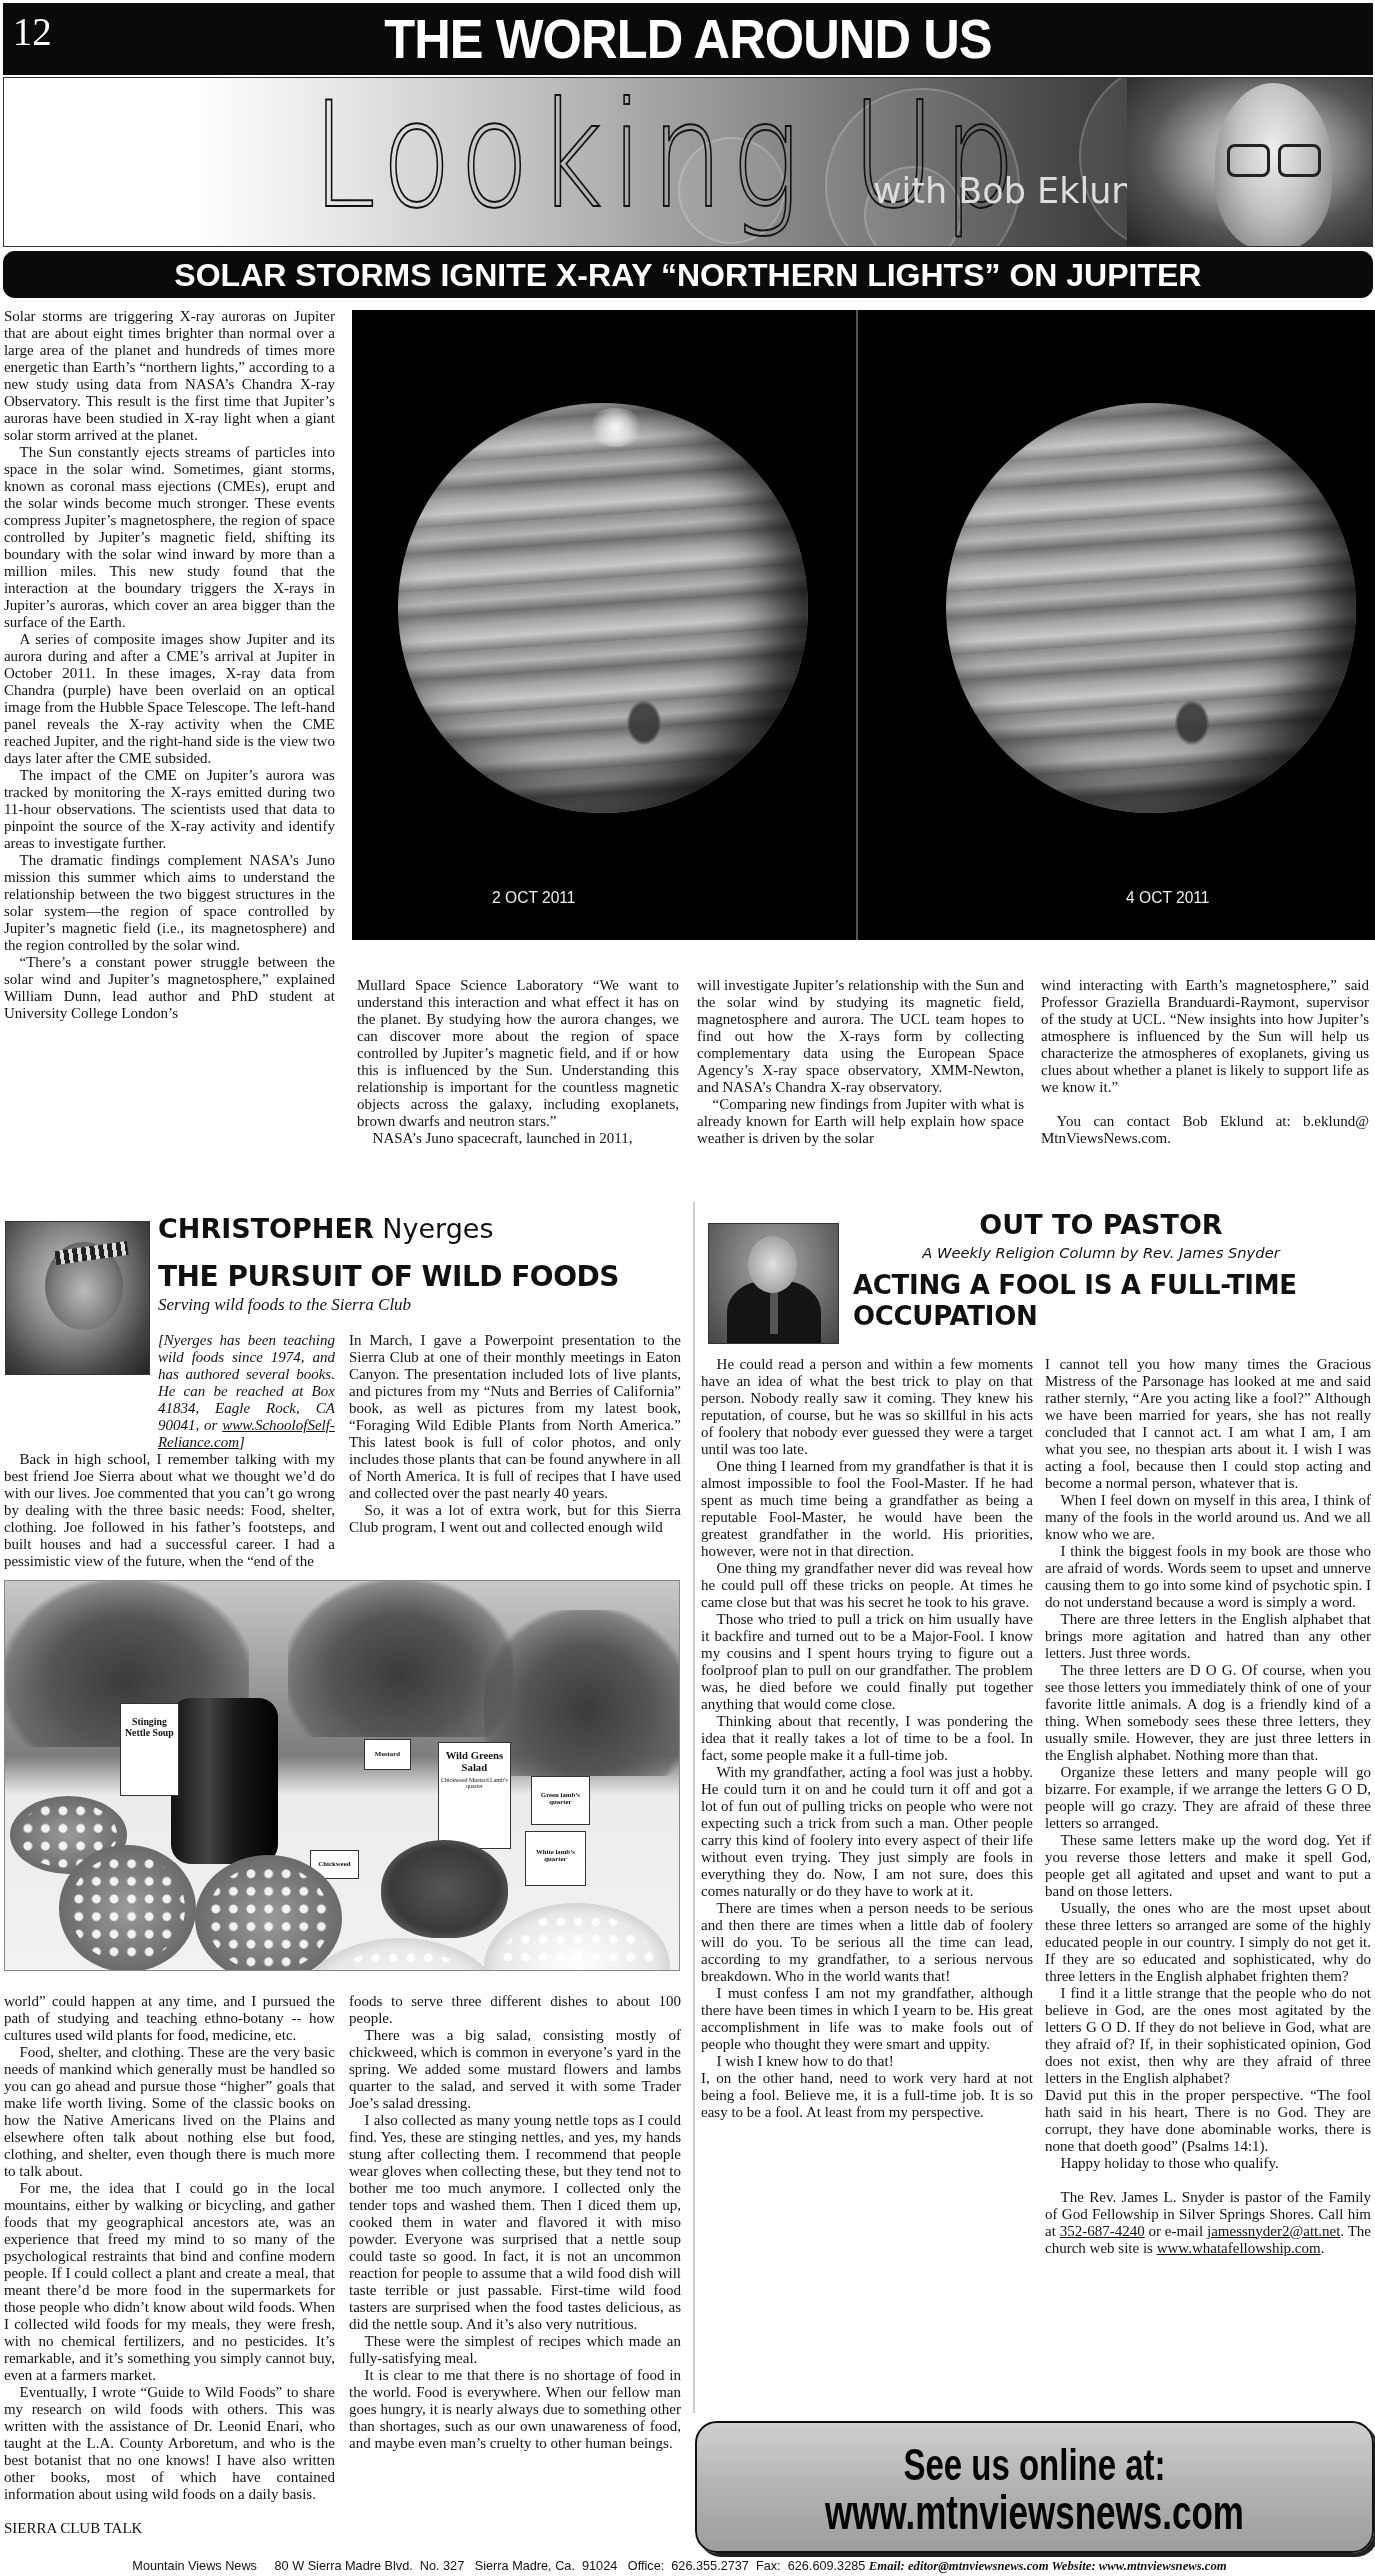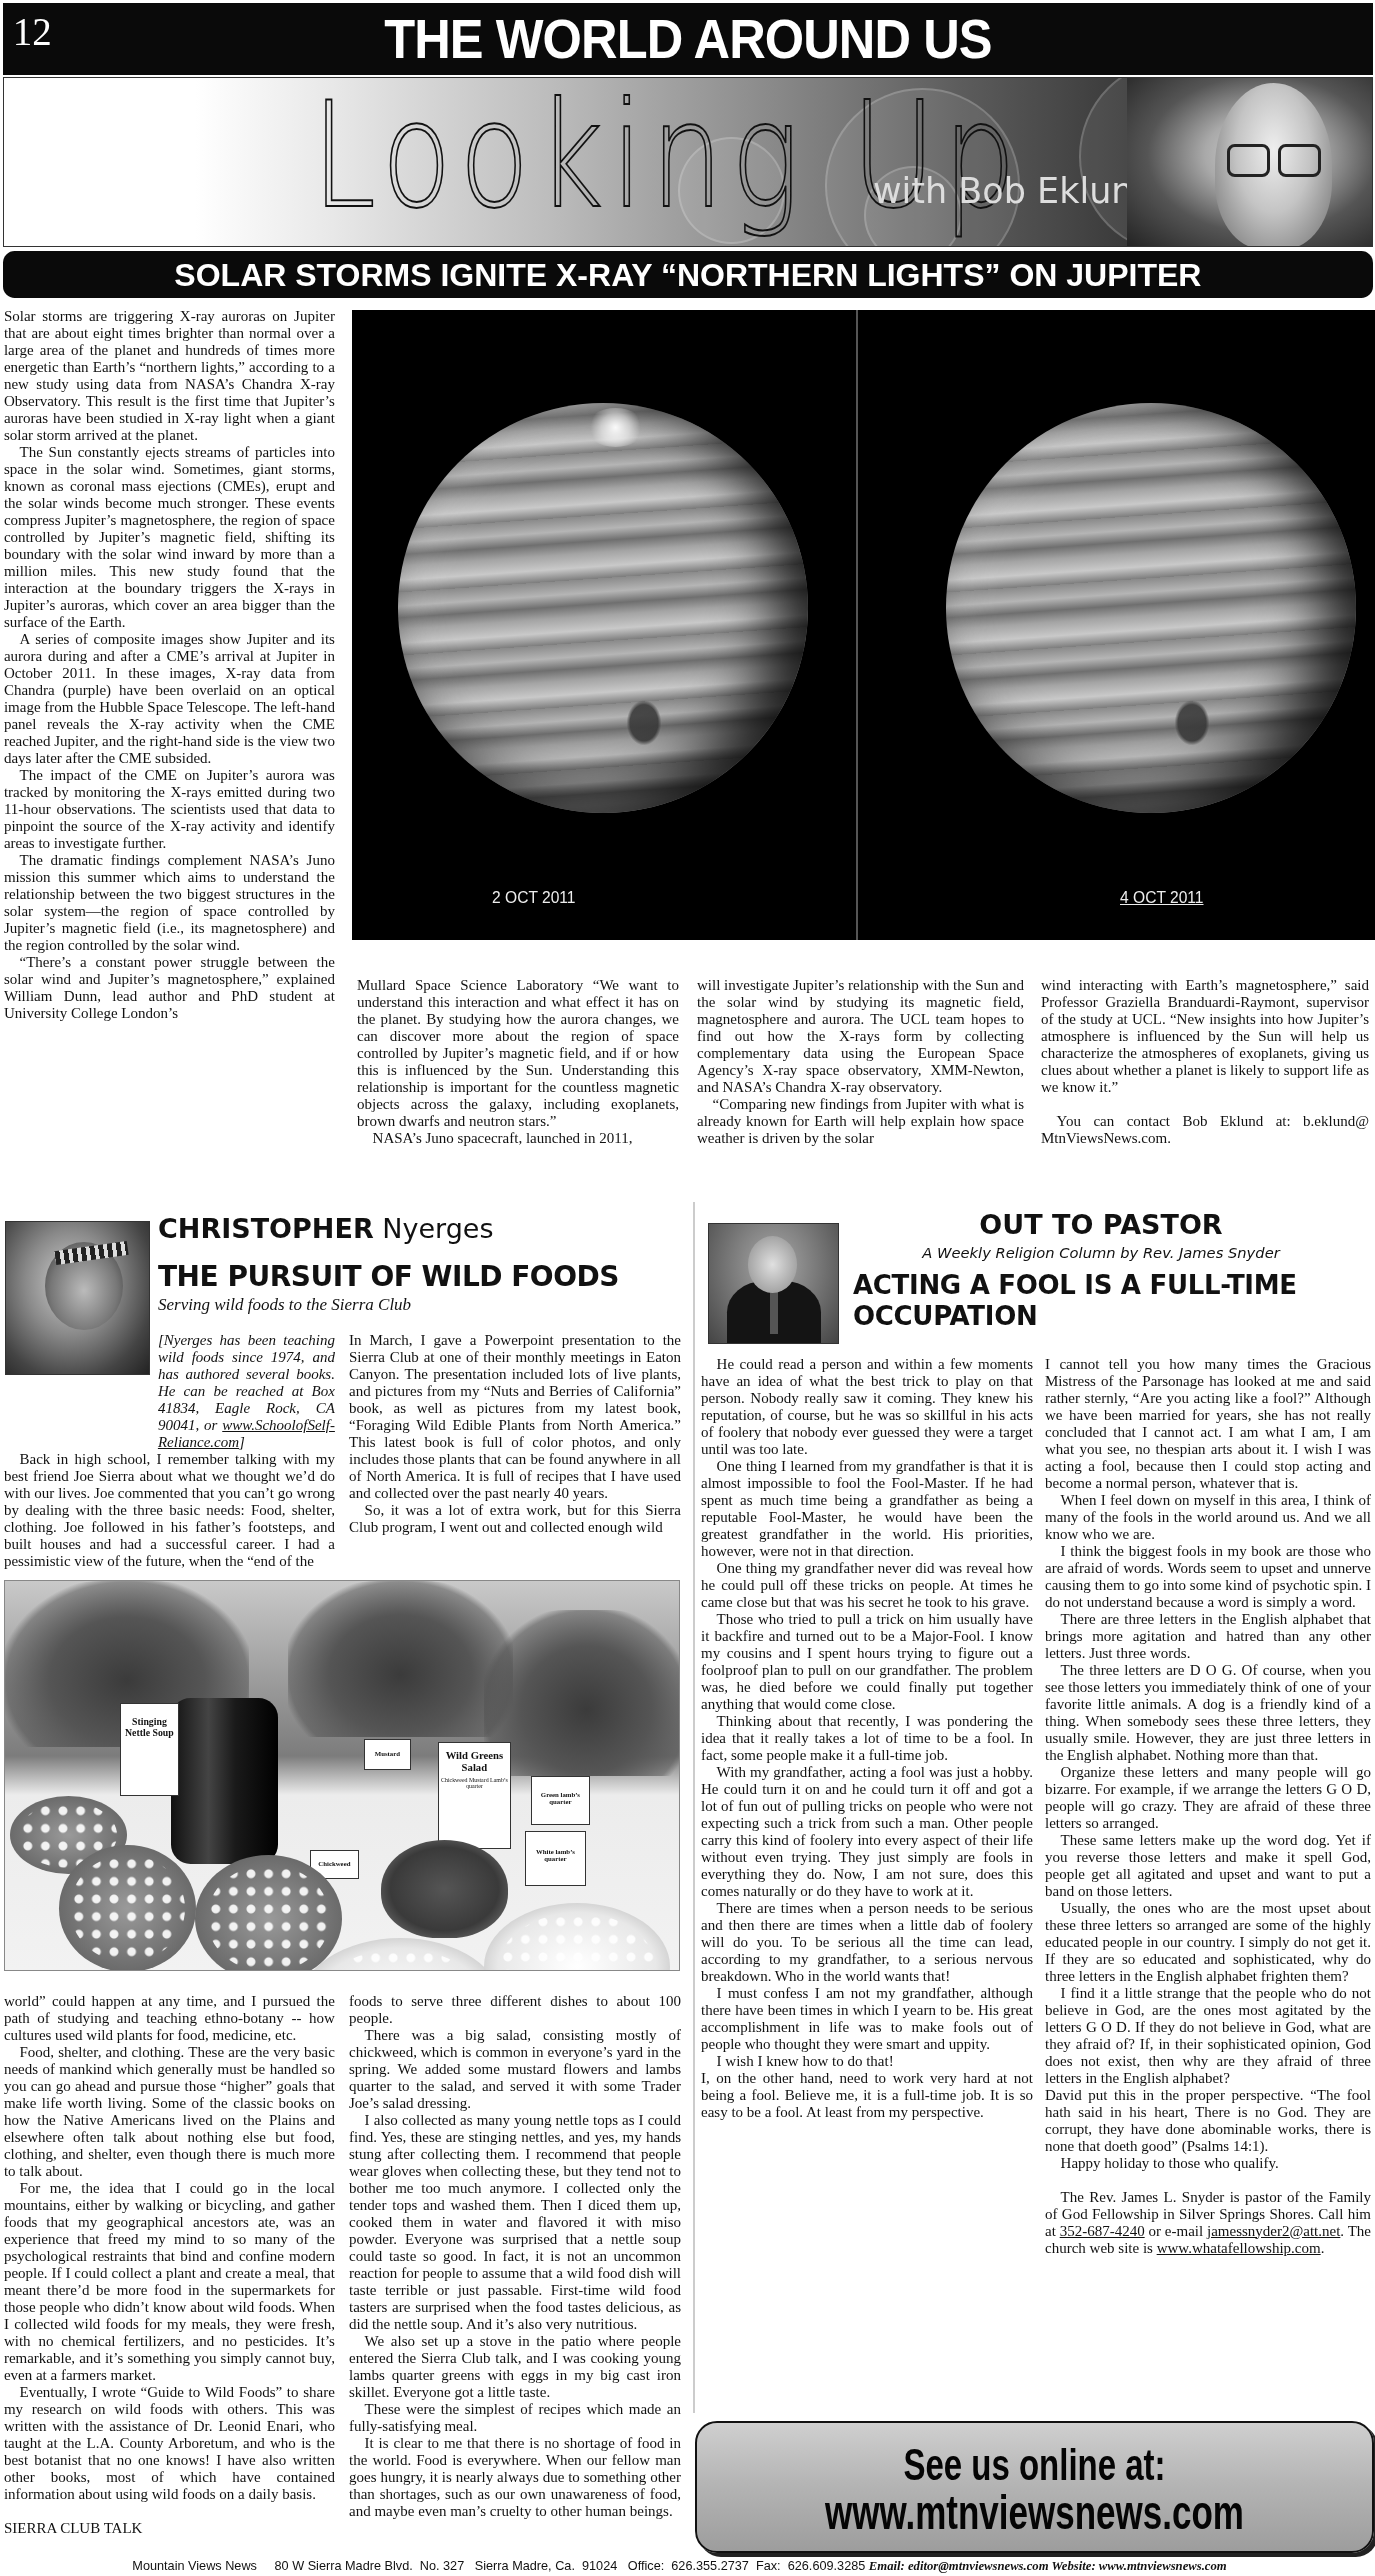--- a/index.html
+++ b/index.html
@@ -128,21 +128,21 @@
 
 <div id="jupiter-panel" class="abs">
   <div class="jpanel" style="left:0;width:504px;">
     <div class="planet" style="left:46px;top:93px;width:410px;height:410px;"></div>
     <div class="aurora" style="left:234px;top:98px;width:59px;height:39px;"></div>
     <div class="jcaption" style="left:140px;">2 OCT 2011</div>
   </div>
   <div id="jdivider" class="abs"></div>
   <div class="jpanel" style="left:506px;width:518px;">
     <div class="planet" style="left:88px;top:93px;width:410px;height:410px;"></div>
-    <div class="jcaption" style="left:262px;text-decoration:underline;">4 OCT 2011</div>
+    <div class="jcaption" style="left:268px;">4 OCT 2011</div>
   </div>
 </div>
 
 <div class="col" style="left:357px; top:977px; width:322px;">
   <p class="noindent">Mullard Space Science Laboratory “We want to understand this interaction and what effect it has on the planet. By studying how the aurora changes, we can discover more about the region of space controlled by Jupiter’s magnetic field, and if or how this is influenced by the Sun. Understanding this relationship is important for the countless magnetic objects across the galaxy, including exoplanets, brown dwarfs and neutron stars.”</p>
   <p>NASA’s Juno spacecraft, launched in 2011,</p>
 </div>
 <div class="col" style="left:697px; top:977px; width:327px;">
   <p class="noindent">will investigate Jupiter’s relationship with the Sun and the solar wind by studying its magnetic field, magnetosphere and aurora. The UCL team hopes to find out how the X-rays form by collecting complementary data using the European Space Agency’s X-ray space observatory, XMM-Newton, and NASA’s Chandra X-ray observatory.</p>
   <p>“Comparing new findings from Jupiter with what is already known for Earth will help explain how space weather is driven by the solar</p>
@@ -207,21 +207,20 @@
   <p class="noindent">world” could happen at any time, and I pursued the path of studying and teaching ethno-botany -- how cultures used wild plants for food, medicine, etc.</p>
   <p>Food, shelter, and clothing. These are the very basic needs of mankind which generally must be handled so you can go ahead and pursue those “higher” goals that make life worth living. Some of the classic books on how the Native Americans lived on the Plains and elsewhere often talk about nothing else but food, clothing, and shelter, even though there is much more to talk about.</p>
   <p>For me, the idea that I could go in the local mountains, either by walking or bicycling, and gather foods that my geographical ancestors ate, was an experience that freed my mind to so many of the psychological restraints that bind and confine modern people. If I could collect a plant and create a meal, that meant there’d be more food in the supermarkets for those people who didn’t know about wild foods. When I collected wild foods for my meals, they were fresh, with no chemical fertilizers, and no pesticides. It’s remarkable, and it’s something you simply cannot buy, even at a farmers market.</p>
   <p>Eventually, I wrote “Guide to Wild Foods” to share my research on wild foods with others. This was written with the assistance of Dr. Leonid Enari, who taught at the L.A. County Arboretum, and who is the best botanist that no one knows! I have also written other books, most of which have contained information about using wild foods on a daily basis.</p>
   <p class="noindent gap">SIERRA CLUB TALK</p>
 </div>
 <div class="col" style="left:349px; top:1993px; width:332px;">
   <p class="noindent">foods to serve three different dishes to about 100 people.</p>
   <p>There was a big salad, consisting mostly of chickweed, which is common in everyone’s yard in the spring. We added some mustard flowers and lambs quarter to the salad, and served it with some Trader Joe’s salad dressing.</p>
   <p>I also collected as many young nettle tops as I could find. Yes, these are stinging nettles, and yes, my hands stung after collecting them. I recommend that people wear gloves when collecting these, but they tend not to bother me too much anymore. I collected only the tender tops and washed them. Then I diced them up, cooked them in water and flavored it with miso powder. Everyone was surprised that a nettle soup could taste so good. In fact, it is not an uncommon reaction for people to assume that a wild food dish will taste terrible or just passable. First-time wild food tasters are surprised when the food tastes delicious, as did the nettle soup. And it’s also very nutritious.</p>
-  <p>We also set up a stove in the patio where people entered the Sierra Club talk, and I was cooking young lambs quarter greens with eggs in my big cast iron skillet. Everyone got a little taste.</p>
   <p>These were the simplest of recipes which made an fully-satisfying meal.</p>
   <p>It is clear to me that there is no shortage of food in the world. Food is everywhere. When our fellow man goes hungry, it is nearly always due to something other than shortages, such as our own unawareness of food, and maybe even man’s cruelty to other human beings.</p>
 </div>
 
 <div id="pastor-photo" class="abs">
   <div class="suit"></div>
   <div class="tie"></div>
   <div class="hd"></div>
 </div>
 <div id="pastor-kicker" class="abs">OUT TO PASTOR</div>

